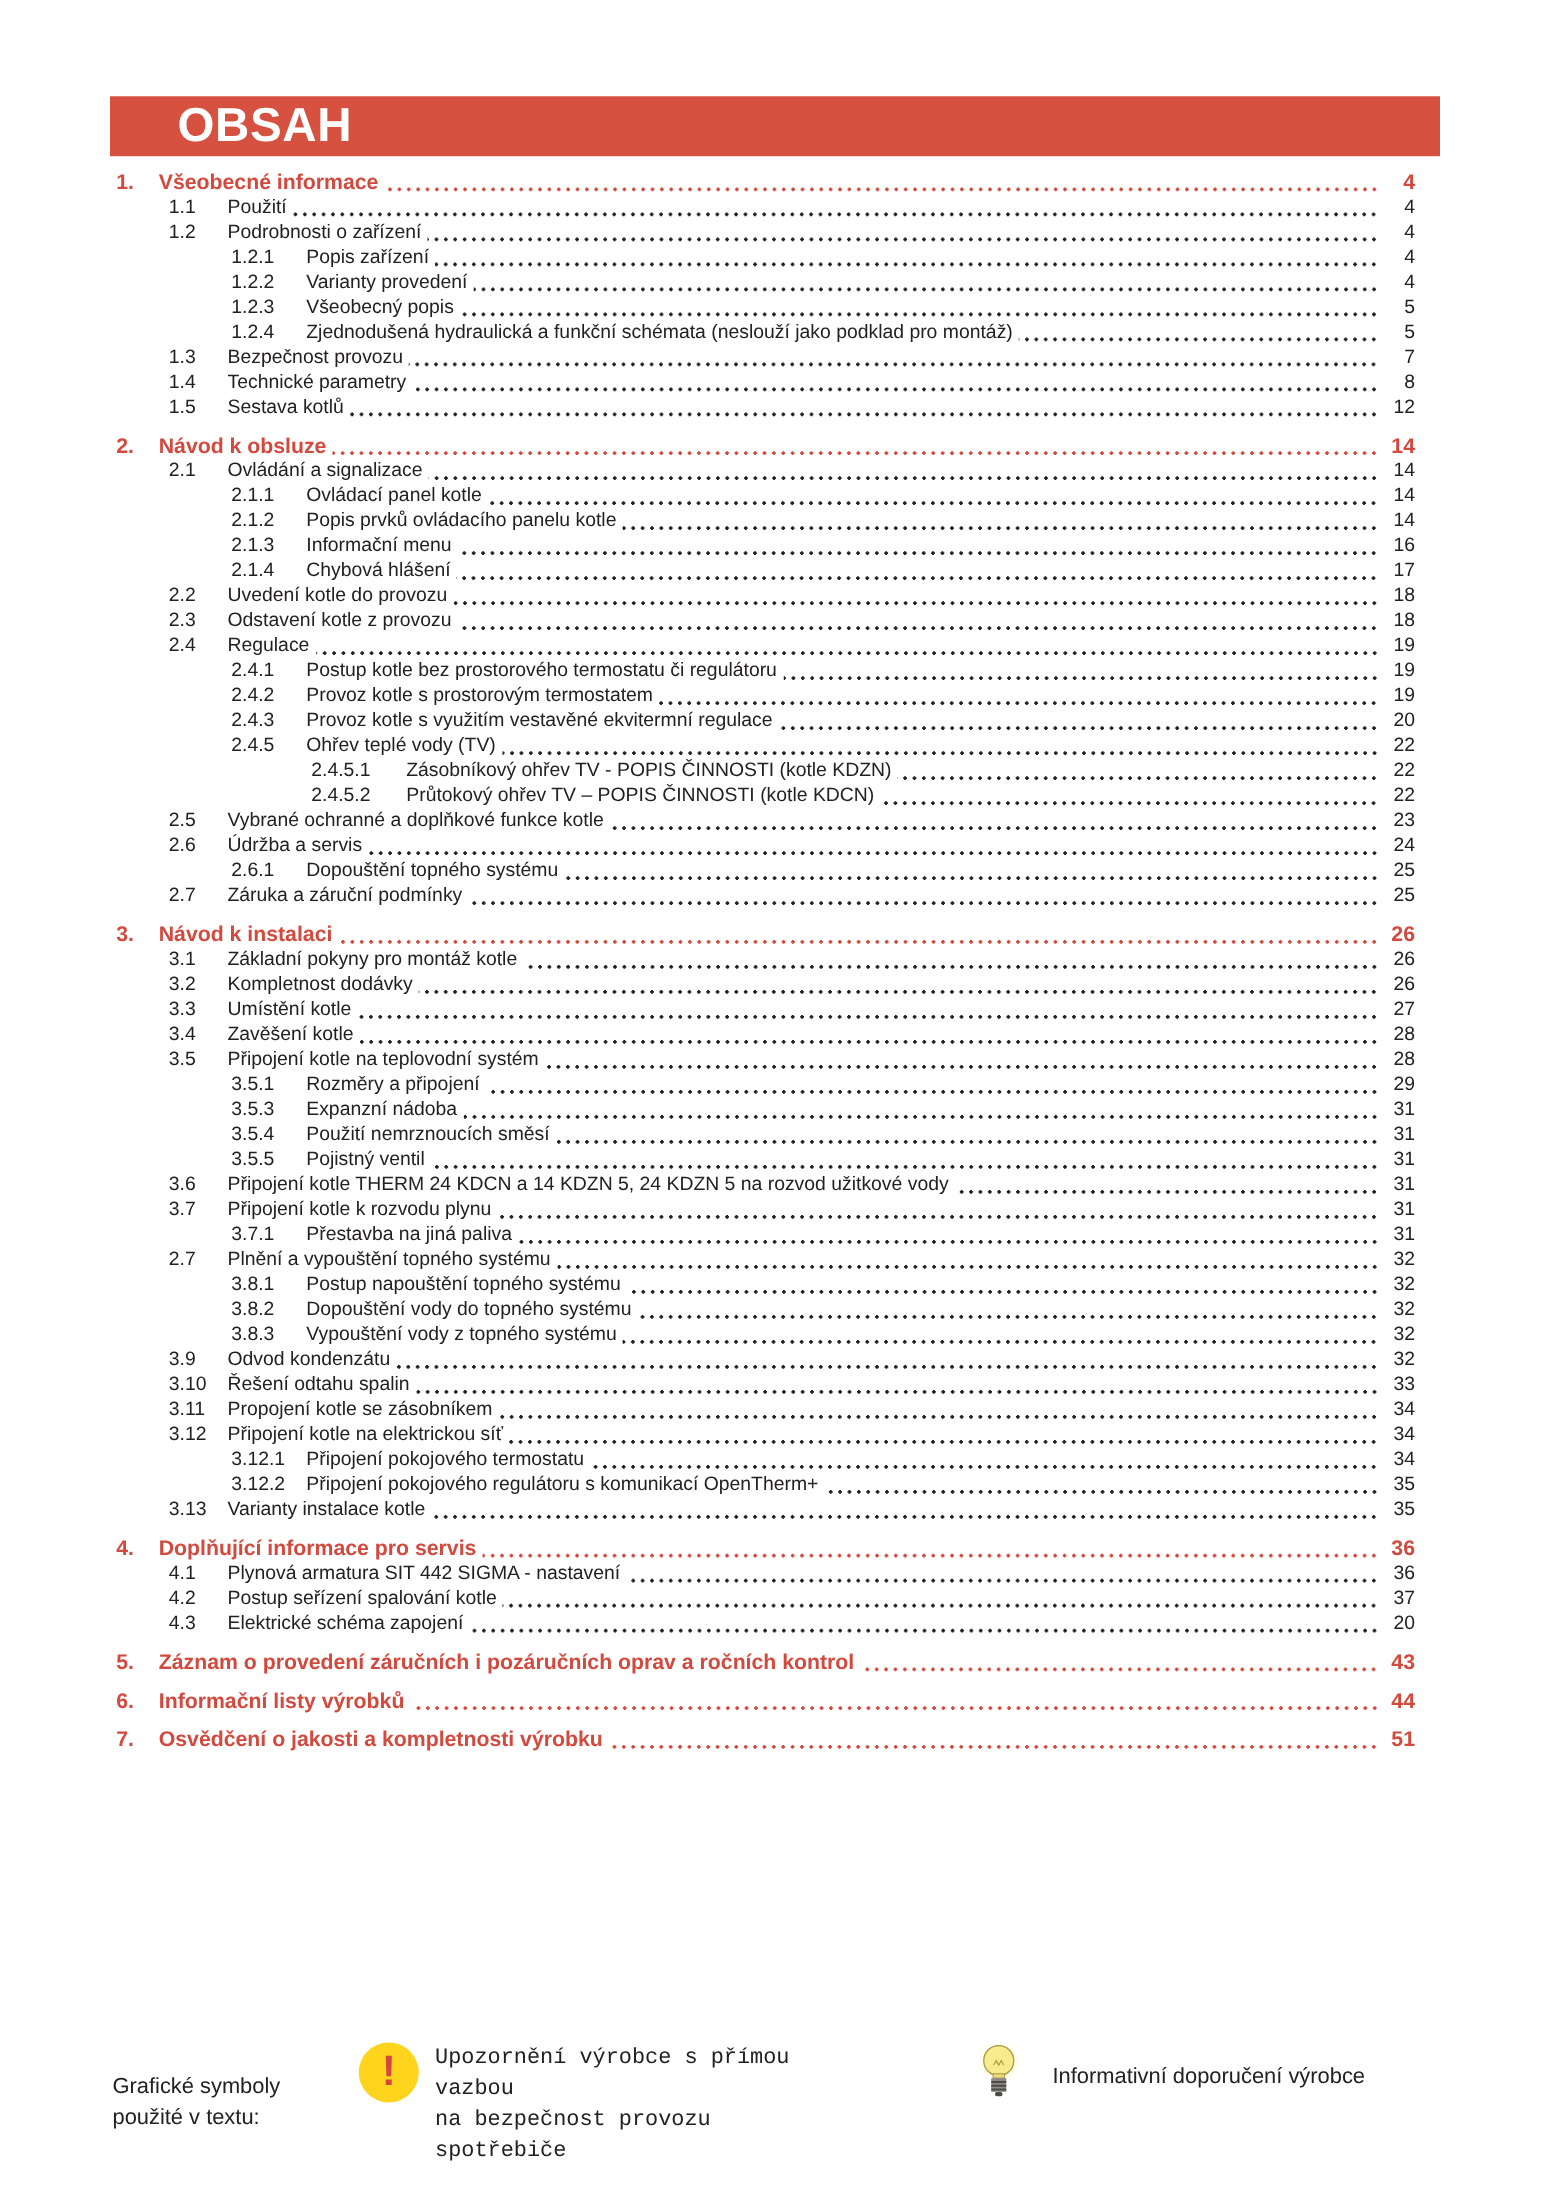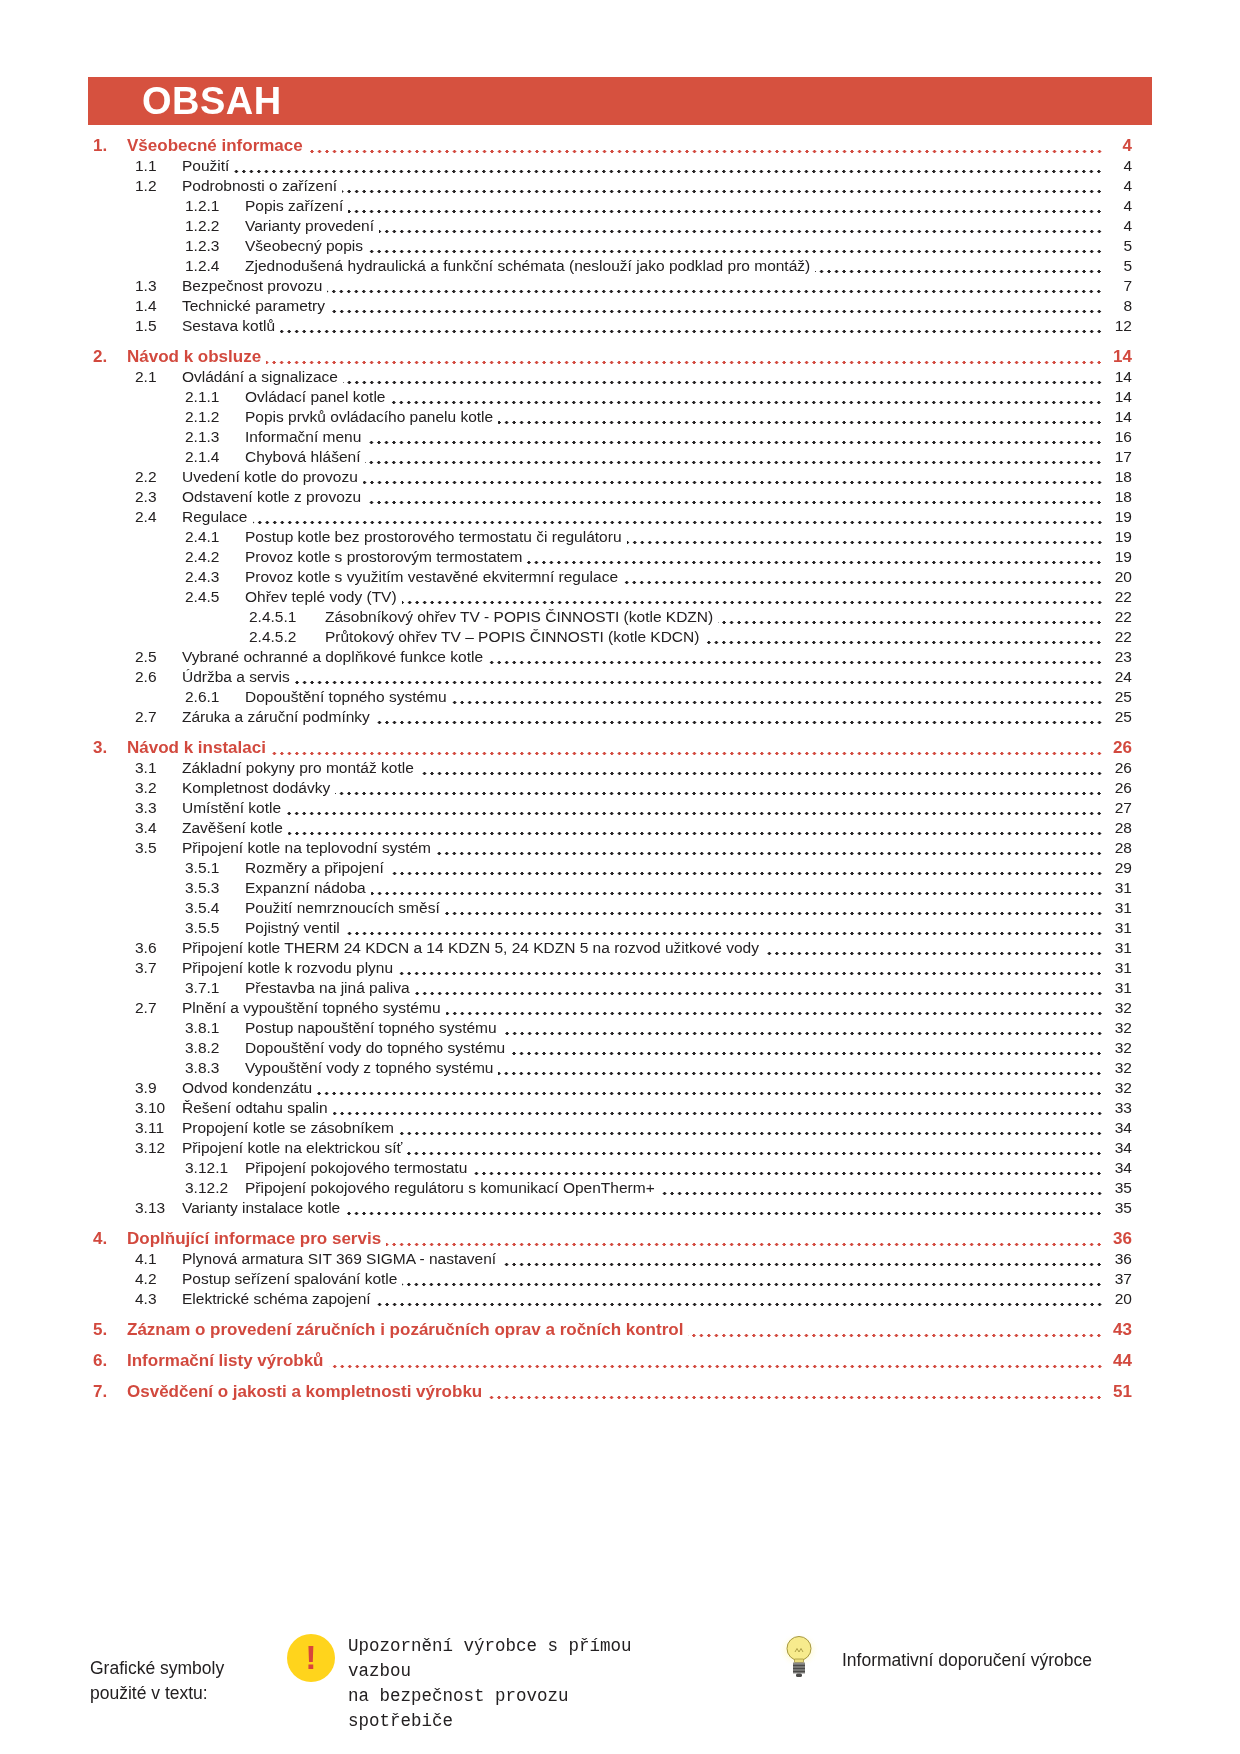--- a/index.html
+++ b/index.html
@@ -404,21 +404,21 @@
       <span class="page">35</span>
     </div>
     <div class="row l1 gap">
       <span class="num">4.</span>
       <span class="title">Doplňující informace pro servis</span>
       <span class="leader"></span>
       <span class="page">36</span>
     </div>
     <div class="row l2">
       <span class="num">4.1</span>
-      <span class="title">Plynová armatura SIT 369 SIGMA - nastavení</span>
+      <span class="title">Plynová armatura SIT 442 SIGMA - nastavení</span>
       <span class="leader"></span>
       <span class="page">36</span>
     </div>
     <div class="row l2">
       <span class="num">4.2</span>
       <span class="title">Postup seřízení spalování kotle</span>
       <span class="leader"></span>
       <span class="page">37</span>
     </div>
     <div class="row l2">

